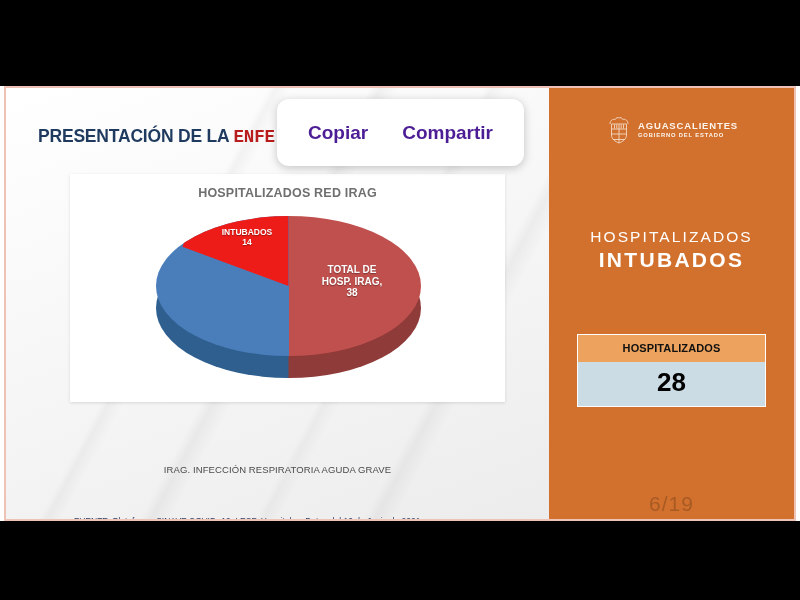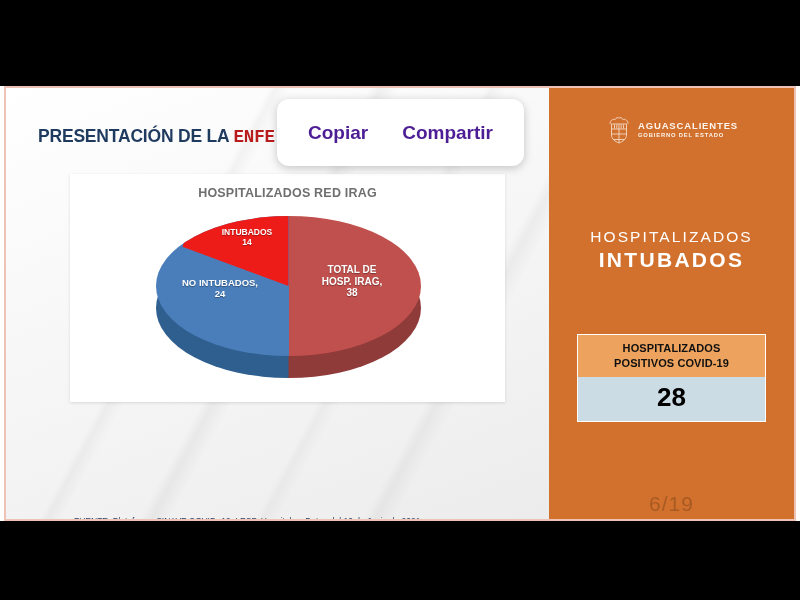--- a/index.html
+++ b/index.html
@@ -352,33 +352,30 @@
             <div class="slice-nointub"></div>
             <div class="slice-total"></div>
             <div class="slice-intub"></div>
           </div>
 
           <div class="pie-label" id="label-intubados">
             <div>INTUBADOS</div>
             <div>14</div>
           </div>
 
-          <div class="pie-label" id="label-nointubados">
-            <div>NO INTUBADOS,</div>
-            <div>24</div>
-          </div>
 
           <div class="pie-label" id="label-total">
             <div>TOTAL DE</div>
             <div>HOSP. IRAG,</div>
             <div>38</div>
           </div>
         </div>
       </div>
 
+      <div id="chart-note">IRAG. INFECCIÓN RESPIRATORIA AGUDA GRAVE</div>
       <div id="source-note">FUENTE. Plataforma SINAVE COVID.-19, LESP, Hospitales, Datos del 10 de  Junio de 2021</div>
     </div>
 
     <div id="slide-right">
 
       <div id="gov-logo">
         <svg id="crest" viewBox="0 0 24 30" aria-hidden="true">
           <g fill="none" stroke="#f6e3d4" stroke-width="0.9">
             <path d="M3 9 C3 5.5 6 3.5 8.2 4.6 C9 2.6 11 2 12 3.2 C13 2 15 2.6 15.8 4.6 C18 3.5 21 5.5 21 9"></path>
             <path d="M4.5 9 L19.5 9 L19.5 20 C19.5 24 16 26.5 12 28 C8 26.5 4.5 24 4.5 20 Z"></path>
@@ -396,21 +393,20 @@
       </div>
 
       <div id="panel-heading">
         <div id="panel-heading-1">HOSPITALIZADOS</div>
         <div id="panel-heading-2">INTUBADOS</div>
       </div>
 
       <div id="stat-card">
         <div id="stat-card-header">
           <div>HOSPITALIZADOS</div>
-          <div>POSITIVOS COVID-19</div>
         </div>
         <div id="stat-card-value">28</div>
       </div>
 
       <div id="page-indicator">6/19</div>
     </div>
 
     <div id="slide-frame"></div>
   </div>
 

